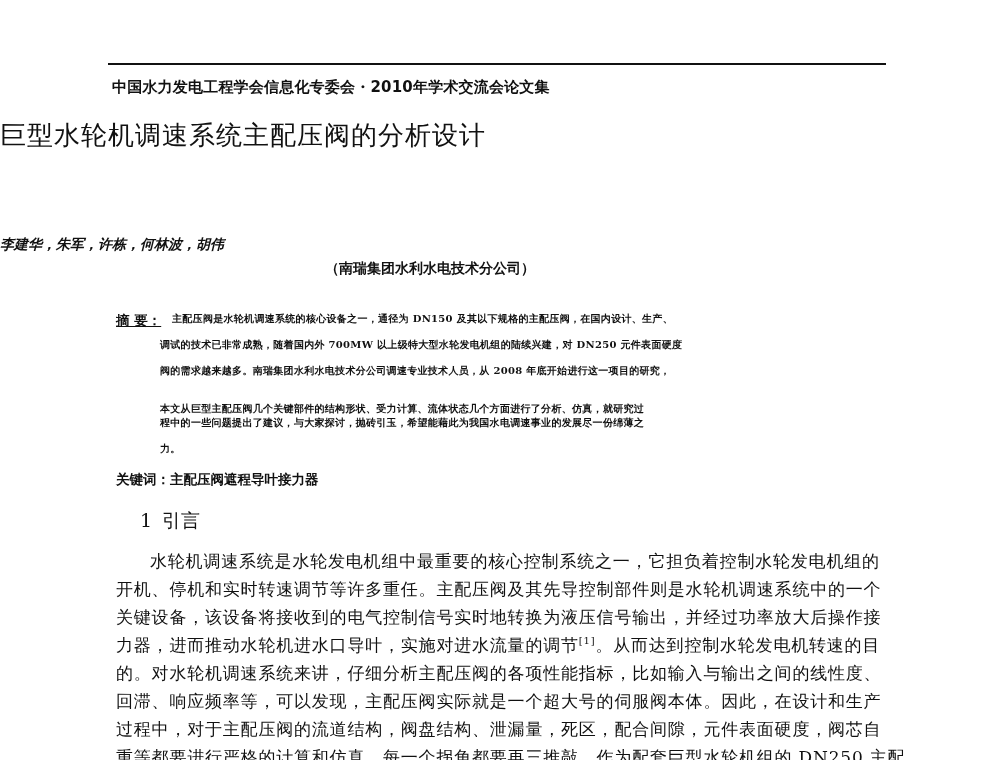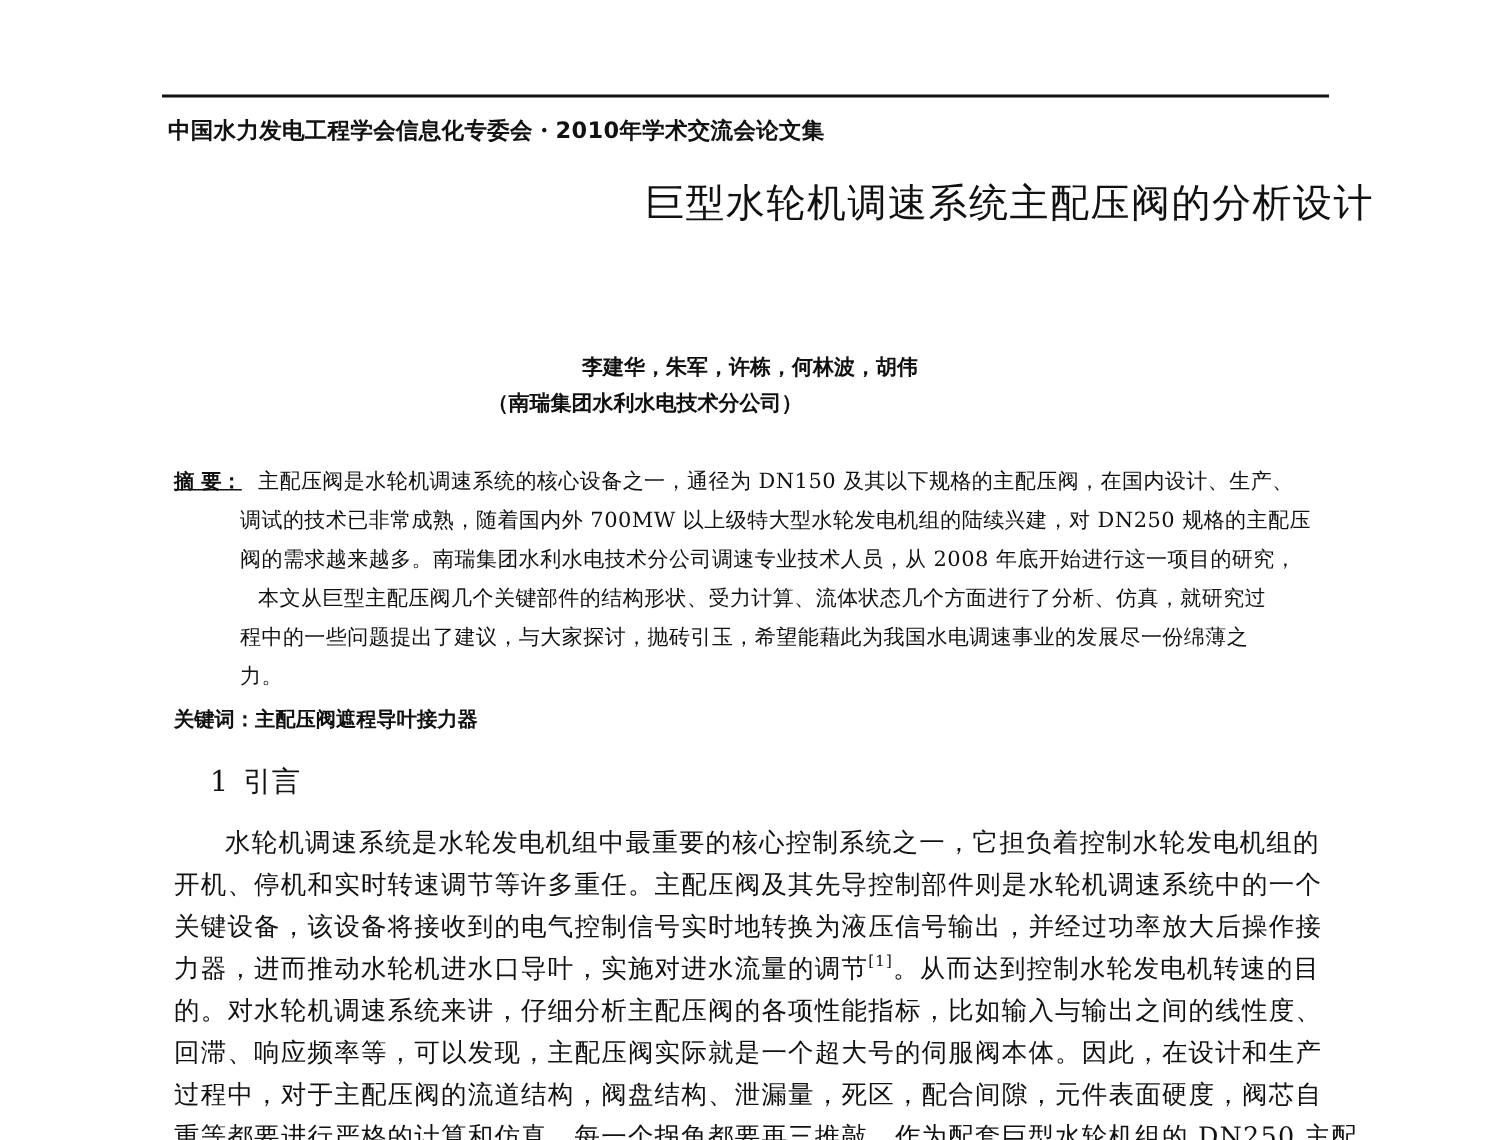--- a/index.html
+++ b/index.html
@@ -2,25 +2,25 @@
 <html><head>
 <meta charset="utf-8">
 <style>
   html, body { margin: 0; padding: 0; background: #ffffff; }
   body { width: 1000px; height: 760px; overflow: hidden; position: relative;
          font-family: "DejaVu Serif", "Liberation Serif", serif; color: #111; }
   .page { position: absolute; left: 0; top: 0; width: 1000px; height: 760px; }
   .running-header { position: absolute; left: 112px; top: 42px; font-family: "DejaVu Sans", "Liberation Sans", sans-serif;
         font-size: 15px; font-weight: bold; letter-spacing: 0.2px; color: #111; margin-top: 36px; }
   .header-rule { position: absolute; left: 108px; top: 63px; width: 778px; height: 2px; background: #111; }
-  .title { position: absolute; left: 0; width: 916px; top: 118px; text-align: right;
+  .title { position: absolute; left: 0; width: 916px; top: 118px; text-align: left;
         font-family: "DejaVu Sans", "Liberation Sans", sans-serif; font-size: 26px; letter-spacing: 1px; color: #111; }
-  .authors { position: absolute; left: 0; width: 1000px; top: 236px; text-align: center; font-size: 14px; font-weight: bold; }
+  .authors { position: absolute; left: 0; width: 1000px; top: 236px; text-align: left; font-size: 14px; font-weight: bold; font-style: italic; }
   .affil { position: absolute; left: 0; width: 860px; top: 260px; text-align: center; font-size: 14px; font-weight: bold; }
-  .abs-line { position: absolute; font-size: 14px; font-weight: normal; white-space: nowrap; letter-spacing: 0.3px; }
+  .abs-line { position: absolute; font-size: 10px; font-weight: bold; white-space: nowrap; letter-spacing: 0.3px; }
   .abs-label { position: absolute; left: 116px; top: 312px; font-size: 13.5px; font-weight: 900;
         font-family: "DejaVu Sans", "Liberation Sans", sans-serif; text-decoration: underline; }
   .kw-label { font-family: "DejaVu Sans", "Liberation Sans", sans-serif; font-weight: 900; }
   .keywords { position: absolute; left: 116px; top: 471px; font-size: 13.5px; font-weight: bold; }
   .section { position: absolute; left: 116px; top: 508px; font-size: 19px; font-family: "DejaVu Sans", "Liberation Sans", sans-serif; margin-left: 24px; }
   .section .num { margin-right: 10px; font-family: "DejaVu Serif", serif; }
   .body-line { position: absolute; left: 116px; font-size: 17px; white-space: nowrap; letter-spacing: 0.8px; }
   .body-line.first { left: 150px; }
   sup { font-size: 10px; vertical-align: 7px; }
 </style>
@@ -30,23 +30,23 @@
 <div class="page">
   <div class="running-header">中国水力发电工程学会信息化专委会・2010年学术交流会论文集</div>
   <div class="header-rule"></div>
 
   <div class="title">巨型水轮机调速系统主配压阀的分析设计</div>
   <div class="authors">李建华，朱军，许栋，何林波，胡伟</div>
   <div class="affil">（南瑞集团水利水电技术分公司）</div>
 
   <div class="abs-label">摘 要：</div>
   <div class="abs-line" style="left:172px;top:312px;">主配压阀是水轮机调速系统的核心设备之一，通径为 DN150 及其以下规格的主配压阀，在国内设计、生产、</div>
-  <div class="abs-line" style="left:160px;top:338px;">调试的技术已非常成熟，随着国内外 700MW 以上级特大型水轮发电机组的陆续兴建，对 DN250 规格的主配压</div>
+  <div class="abs-line" style="left:160px;top:338px;">调试的技术已非常成熟，随着国内外 700MW 以上级特大型水轮发电机组的陆续兴建，对 DN250 元件表面硬度</div>
   <div class="abs-line" style="left:160px;top:364px;">阀的需求越来越多。南瑞集团水利水电技术分公司调速专业技术人员，从 2008 年底开始进行这一项目的研究，</div>
-  <div class="abs-line" style="left:160px;top:390px;margin-left:12px;">本文从巨型主配压阀几个关键部件的结构形状、受力计算、流体状态几个方面进行了分析、仿真，就研究过</div>
+  <div class="abs-line" style="left:160px;top:402px;">本文从巨型主配压阀几个关键部件的结构形状、受力计算、流体状态几个方面进行了分析、仿真，就研究过</div>
   <div class="abs-line" style="left:160px;top:416px;">程中的一些问题提出了建议，与大家探讨，抛砖引玉，希望能藉此为我国水电调速事业的发展尽一份绵薄之</div>
   <div class="abs-line" style="left:160px;top:442px;">力。</div>
 
   <div class="keywords">
     <span class="kw-label">关键词：</span><span>主配压阀遮程导叶接力器</span>
   </div>
 
   <div class="section">
     <span class="num">1</span><span>引言</span>
   </div>

